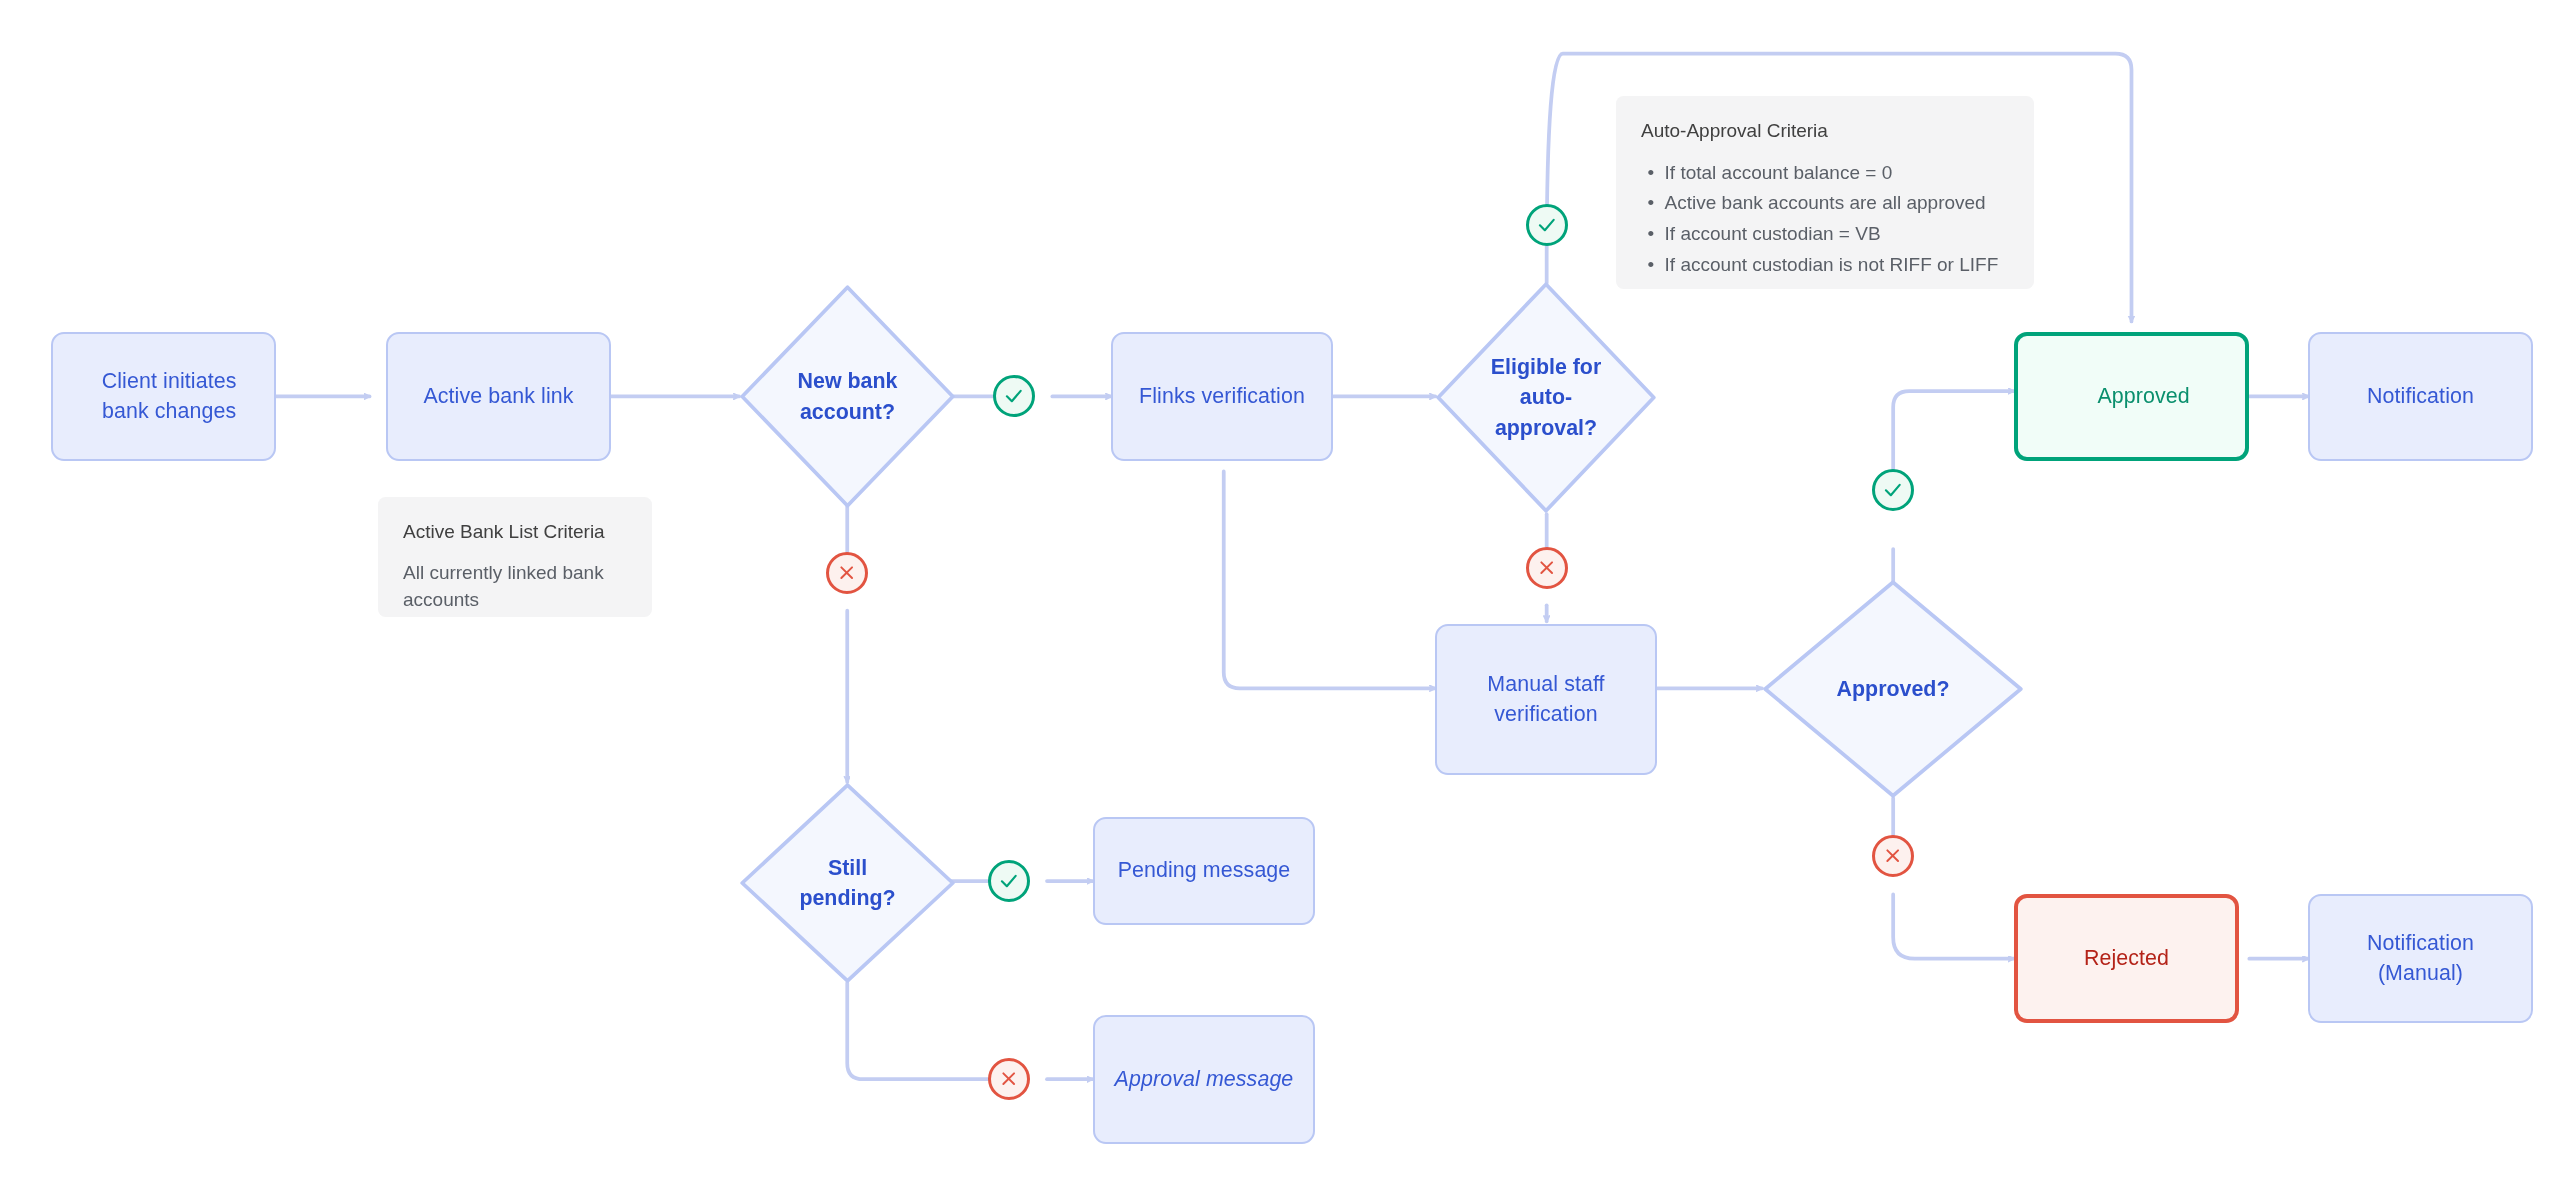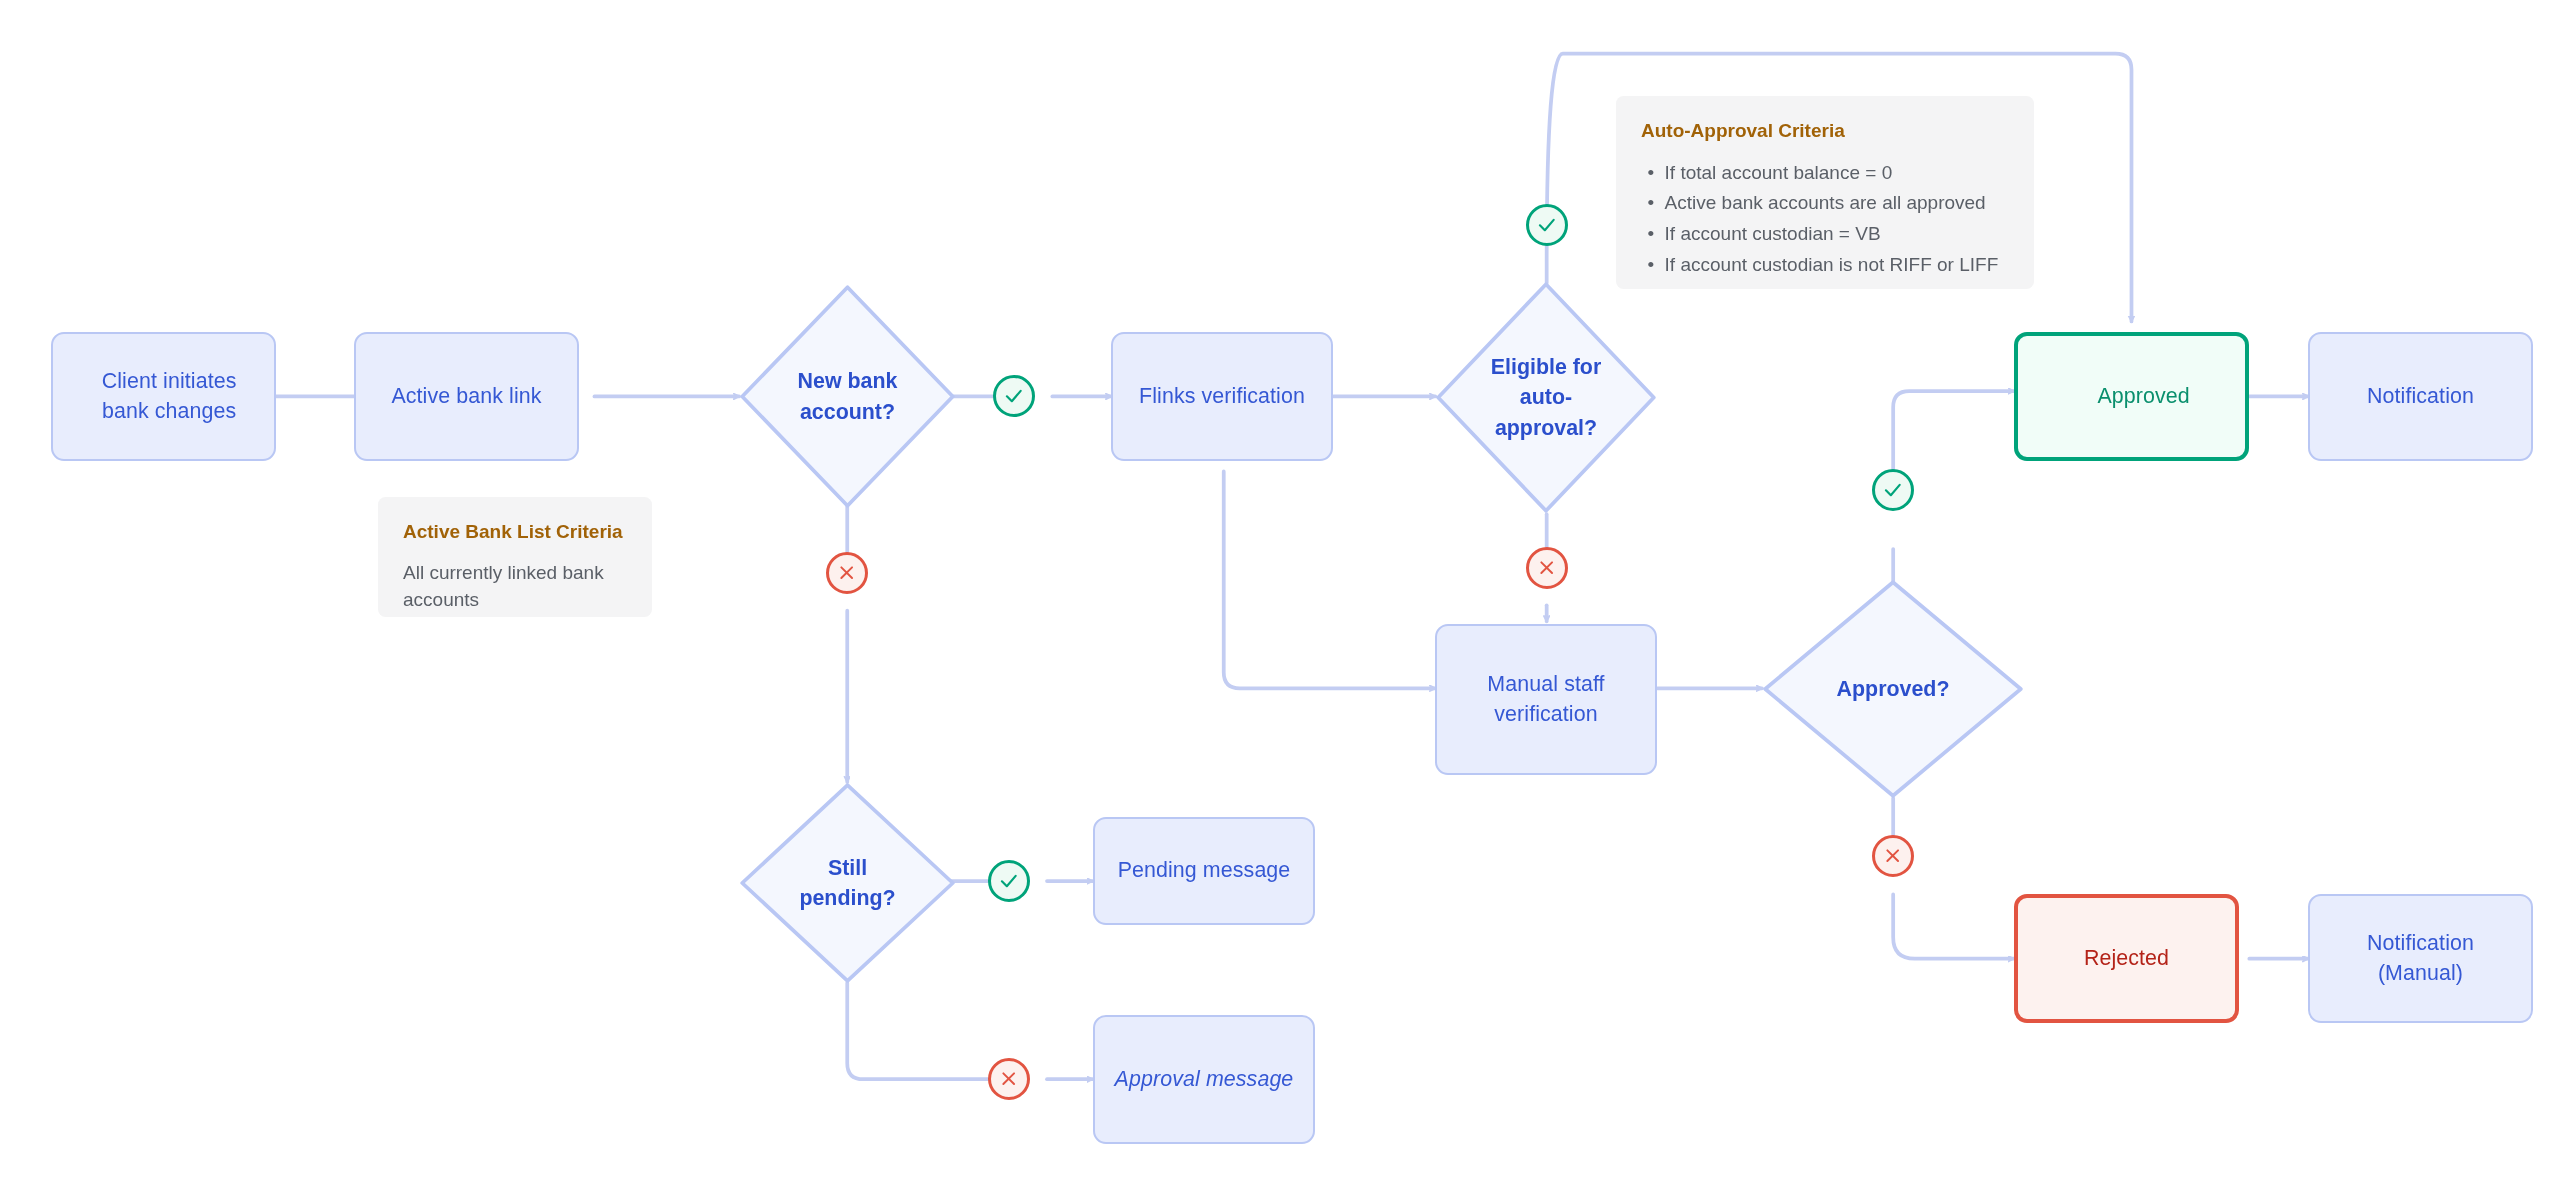--- a/index.html
+++ b/index.html
@@ -87,22 +87,22 @@
   .note {
     position: absolute;
     box-sizing: border-box;
     background: #f4f4f5;
     border-radius: 7.5px;
     padding: 23.6px 25px;
     color: #4b5058;
   }
   .note-title {
     font-size: 19px;
-    font-weight: bold;
-    color: #a16207;
+    font-weight: normal;
+    color: #404040;
     margin-bottom: 16px;
     white-space: nowrap;
   }
   .note-body {
     font-size: 19px;
     line-height: 1.45;
     color: #5a5f67;
   }
   .note-list {
     margin: 0;
@@ -196,21 +196,21 @@
       <path d="M 4200 740 L 4310 740" marker-end="url(#arrow)"></path>
 
       <path d="M 4200 1790 L 4310 1790" marker-end="url(#arrow)"></path>
     </g>
   </svg>
 
   <div class="node" style="left:51px; top:332px; width:225px; height:129px;padding-left:23px;">
     <span>Client initiates bank changes</span>
   </div>
 
-  <div class="node" style="left:354px; top:332px; width:225px; height:129px;">
+  <div class="node" style="left:386px; top:332px; width:225px; height:129px;">
     <span>Active bank link</span>
   </div>
 
   <div class="node" style="left:1111px; top:332px; width:222px; height:129px;">
     <span>Flinks verification</span>
   </div>
 
   <div class="node" style="left:1435px; top:624px; width:222px; height:151px;">
     <span>Manual staff verification</span>
   </div>

